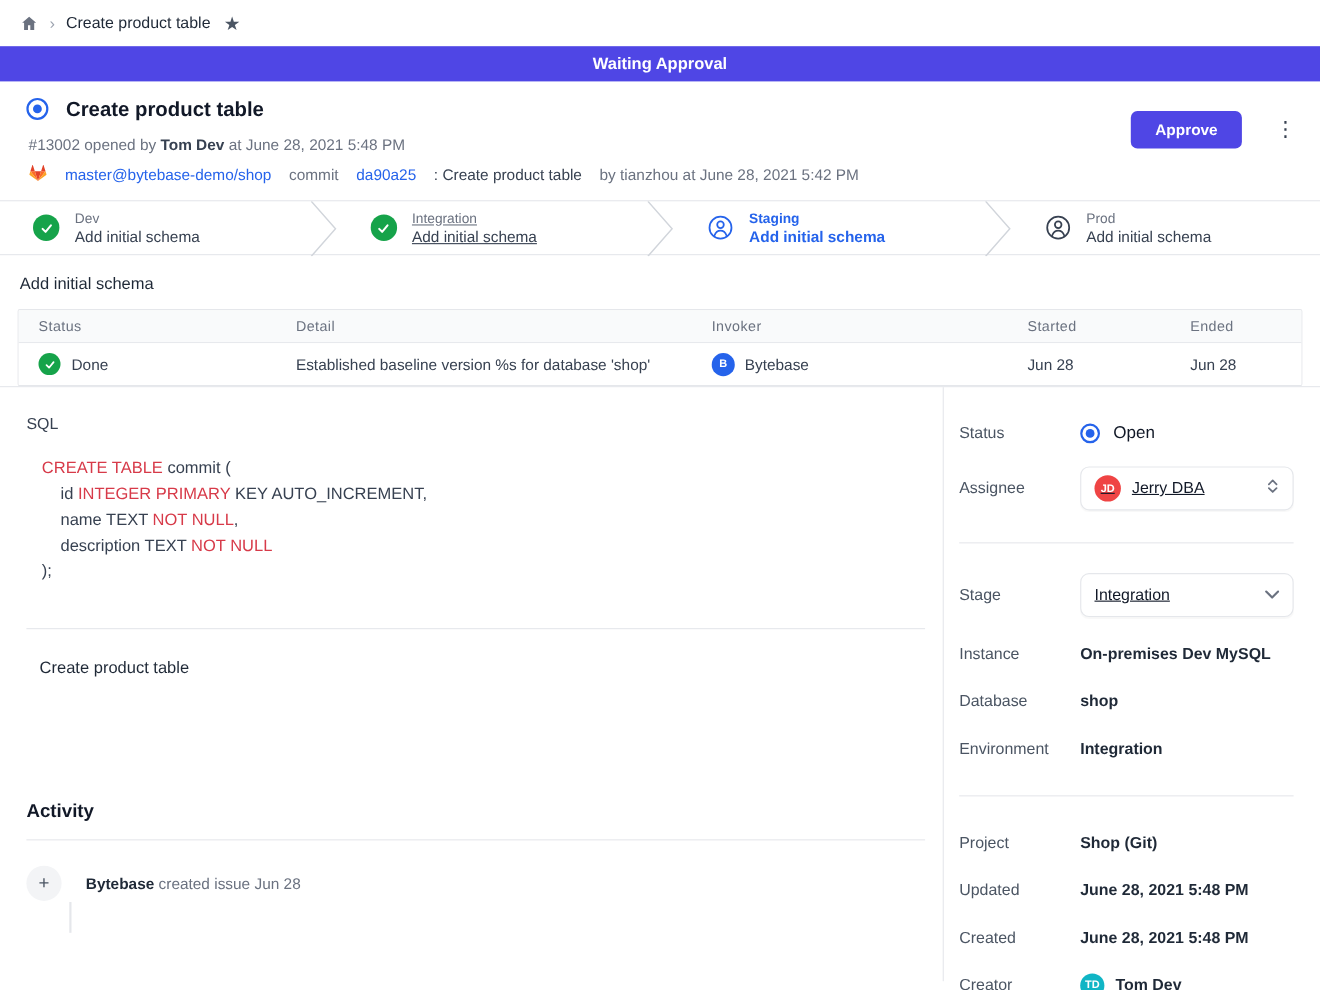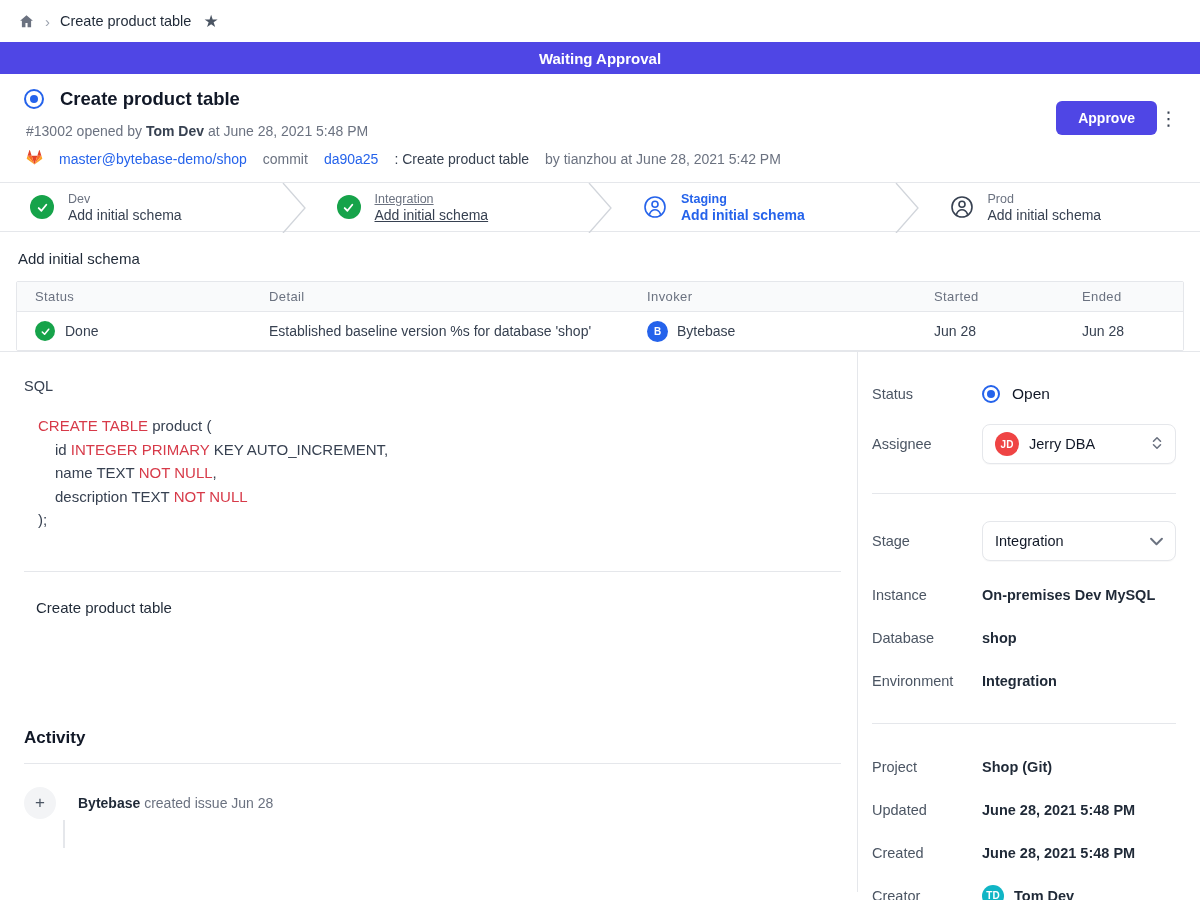--- a/index.html
+++ b/index.html
@@ -17,21 +17,21 @@
   .banner { height:32px; background:#4f46e5; color:#fff; display:flex; align-items:center; justify-content:center;
     font-size:15px; font-weight:bold; }
 
   
   .issue-header { padding:14px 24px 12px 24px; position:relative; height:108px; }
   .title-row { display:flex; align-items:center; gap:16px; margin-bottom:13px; }
   .open-icon { width:20px; height:20px; border:2px solid #2563eb; border-radius:50%;
     display:inline-flex; align-items:center; justify-content:center; flex:none; }
   .open-icon::after { content:""; width:8px; height:8px; border-radius:50%; background:#2563eb; }
   .issue-title { font-size:18.5px; font-weight:bold; color:#111827; }
-  .header-actions { position:absolute; right:20px; top:27px; display:flex; align-items:center; gap:0; }
+  .header-actions { position:absolute; right:20px; top:27px; display:flex; align-items:center; gap:28px; }
   .approve-btn { background:#4f46e5; color:#fff; border:none; border-radius:6px; padding:9px 22px;
     font-size:14px; font-weight:bold; font-family:inherit; cursor:pointer; }
   .kebab { color:#374151; font-size:19px; letter-spacing:0; line-height:1; padding:0 2px; cursor:pointer; }
   .meta-row { font-size:14px; color:#6b7280; margin-bottom:10px; margin-left:2px; }
   .meta-row .strong { color:#374151; font-weight:bold; }
   .vcs-row { font-size:14px; color:#6b7280; display:flex; align-items:center; gap:16px; margin-left:2px; }
   .vcs-row a { color:#2563eb; text-decoration:none; }
   .vcs-row .dark { color:#374151; }
 
   
@@ -97,21 +97,21 @@
 
   
   .sb-row { display:flex; align-items:center; }
   .sb-label { width:110px; flex:none; font-size:14.5px; color:#4b5563; }
   .sb-value { font-size:14.5px; color:#1f2937; font-weight:bold; display:flex; align-items:center; gap:10px; }
   .row-status { height:44px; margin-top:2px; }
   .status-open { display:flex; align-items:center; gap:12px; font-size:15.5px; color:#111827; }
   .row-assignee { height:56px; }
   .sb-select { flex:1; height:40px; border:1px solid #e5e7eb; border-radius:8px; background:#fff;
     display:flex; align-items:center; padding:1px 12px; gap:10px; font-size:14.5px; color:#111827; cursor:pointer;
-    box-shadow:0 1px 1px rgba(0,0,0,0.03); }
+    box-shadow:0 1px 1px rgba(0,0,0,0.03);text-decoration:underline; }
   .sb-select .grow { flex:1; }
   .sel-caret { color:#6b7280; flex:none; }
   .sb-hr { border:none; border-top:1px solid #e5e7eb; margin:21px 0; }
   .sb-field { height:43px; display:flex; align-items:center; }
   .row-stage { height:52px; margin-bottom:6px; }
 </style>
 </head>
 <body>
 
 <div class="breadcrumb">
@@ -250,21 +250,21 @@
       <div class="cell c-started">Jun 28</div>
       <div class="cell c-ended">Jun 28</div>
     </div>
   </div>
 </div>
 
 <div class="content-split">
   <div class="main-left">
     <div class="sql-label">SQL</div>
     <div class="sql-code">
-      <div><span class="kw">CREATE TABLE</span> <span>product (</span></div>
+      <div><span class="kw">CREATE TABLE</span> <span>commit (</span></div>
       <div class="ind"><span>id</span> <span class="kw">INTEGER PRIMARY</span> <span>KEY AUTO_INCREMENT,</span></div>
       <div class="ind"><span>name TEXT</span> <span class="kw">NOT NULL</span><span>,</span></div>
       <div class="ind"><span>description TEXT</span> <span class="kw">NOT NULL</span></div>
       <div><span>);</span></div>
     </div>
 
     <hr class="hr desc-hr">
     <div class="desc-content">Create product table</div>
 
     <div class="activity-title">Activity</div>

